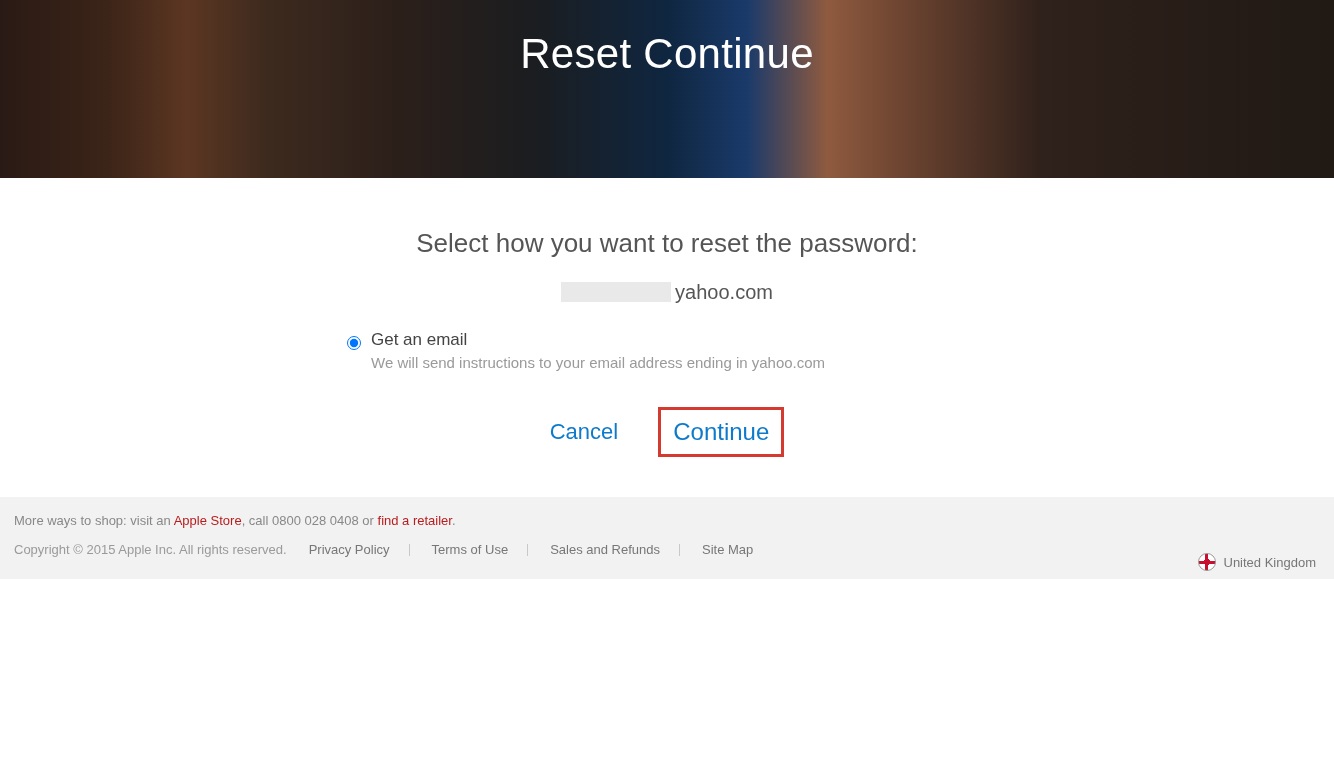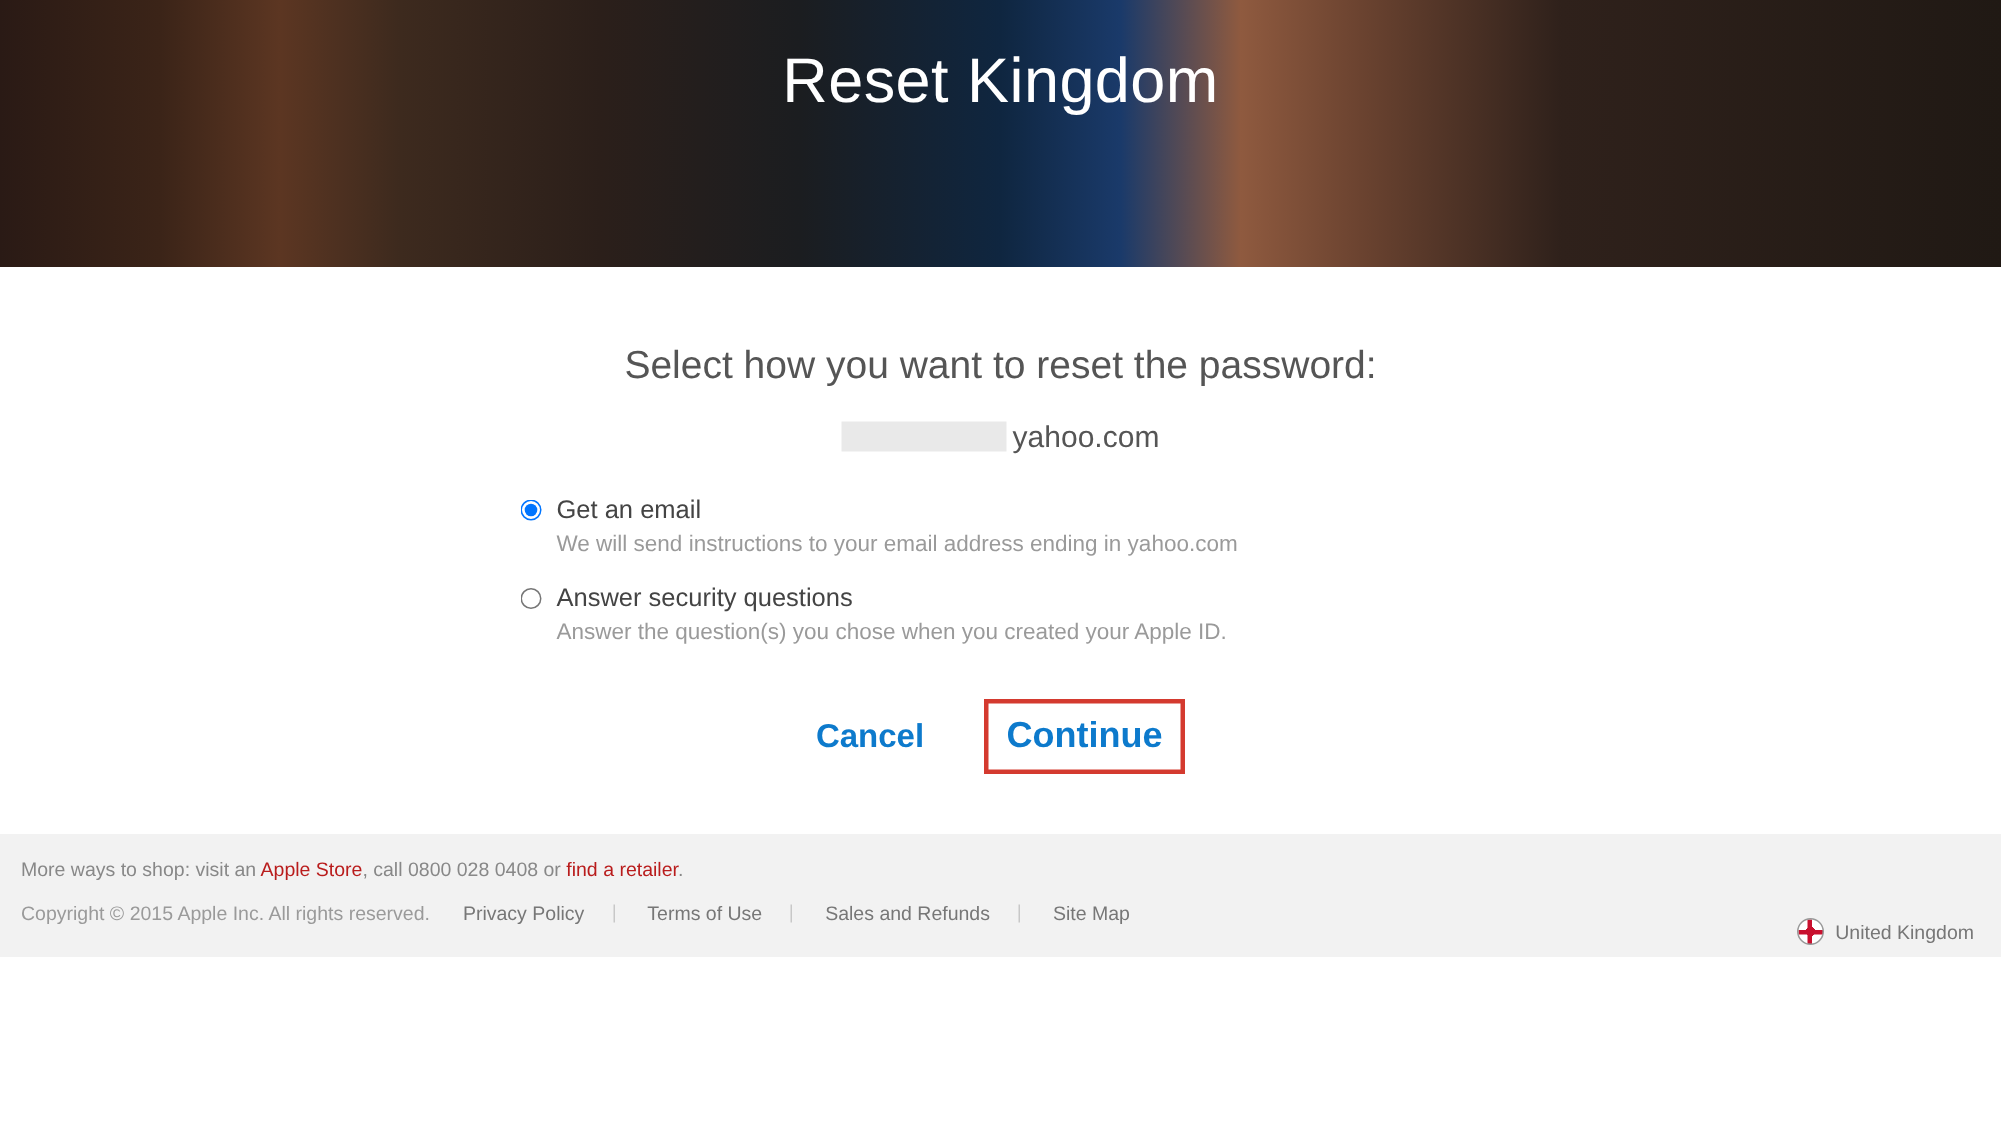--- a/index.html
+++ b/index.html
@@ -61,21 +61,21 @@
   .options {
     width: 640px;
     margin: 26px auto 0 auto;
     text-align: left;
   }
   .opt {
     margin-bottom: 18px;
   }
   .opt-row {
     display: flex;
-    align-items: center;
+    align-items: flex-end;
     gap: 10px;
   }
   .opt-label {
     font-size: 17px;
     color: #444;
     font-weight: 400;
   }
   .opt-desc {
     margin-left: 24px;
     font-size: 15px;
@@ -89,21 +89,21 @@
   .actions {
     margin-top: 36px;
     display: flex;
     justify-content: center;
     gap: 40px;
     align-items: center;
   }
   .link-btn {
     font-size: 22px;
     color: #0d7acc;
-    font-weight: 700;
+    font-weight: 400;
     cursor: pointer;
     background: none; border: none;
   }
   .continue-wrap{
     border: 3px solid #d43a2f;
     padding: 8px 12px;
   }
   .continue-wrap .link-btn{
     font-size: 24px;
   }
@@ -156,44 +156,37 @@
       linear-gradient(#c8102e,#c8102e) center/3px 18px no-repeat,
       #fff;
     border: 1px solid #999;
   }
   .copyright{ color:#9a9a9a; }
 </style>
 </head>
 <body>
 
 <div class="hero">
-  <h1>Reset Kingdom</h1>
+  <h1>Reset Continue</h1>
 </div>
 
 <div class="main">
   <div class="prompt">Select how you want to reset the password:</div>
   <div class="email-line">
     <span class="redact"></span><span>yahoo.com</span>
   </div>
 
   <div class="options">
     <div class="opt">
       <div class="opt-row">
         <input type="radio" name="reset" checked="" style="">
         <span class="opt-label">Get an email</span>
       </div>
       <div class="opt-desc">We will send instructions to your email address ending in yahoo.com</div>
     </div>
-    <div class="opt">
-      <div class="opt-row">
-        <input type="radio" name="reset" style="">
-        <span class="opt-label">Answer security questions</span>
-      </div>
-      <div class="opt-desc">Answer the question(s) you chose when you created your Apple ID.</div>
-    </div>
   </div>
 
   <div class="actions">
     <button class="link-btn">Cancel</button>
     <div class="continue-wrap">
       <button class="link-btn">Continue</button>
     </div>
   </div>
 </div>
 

